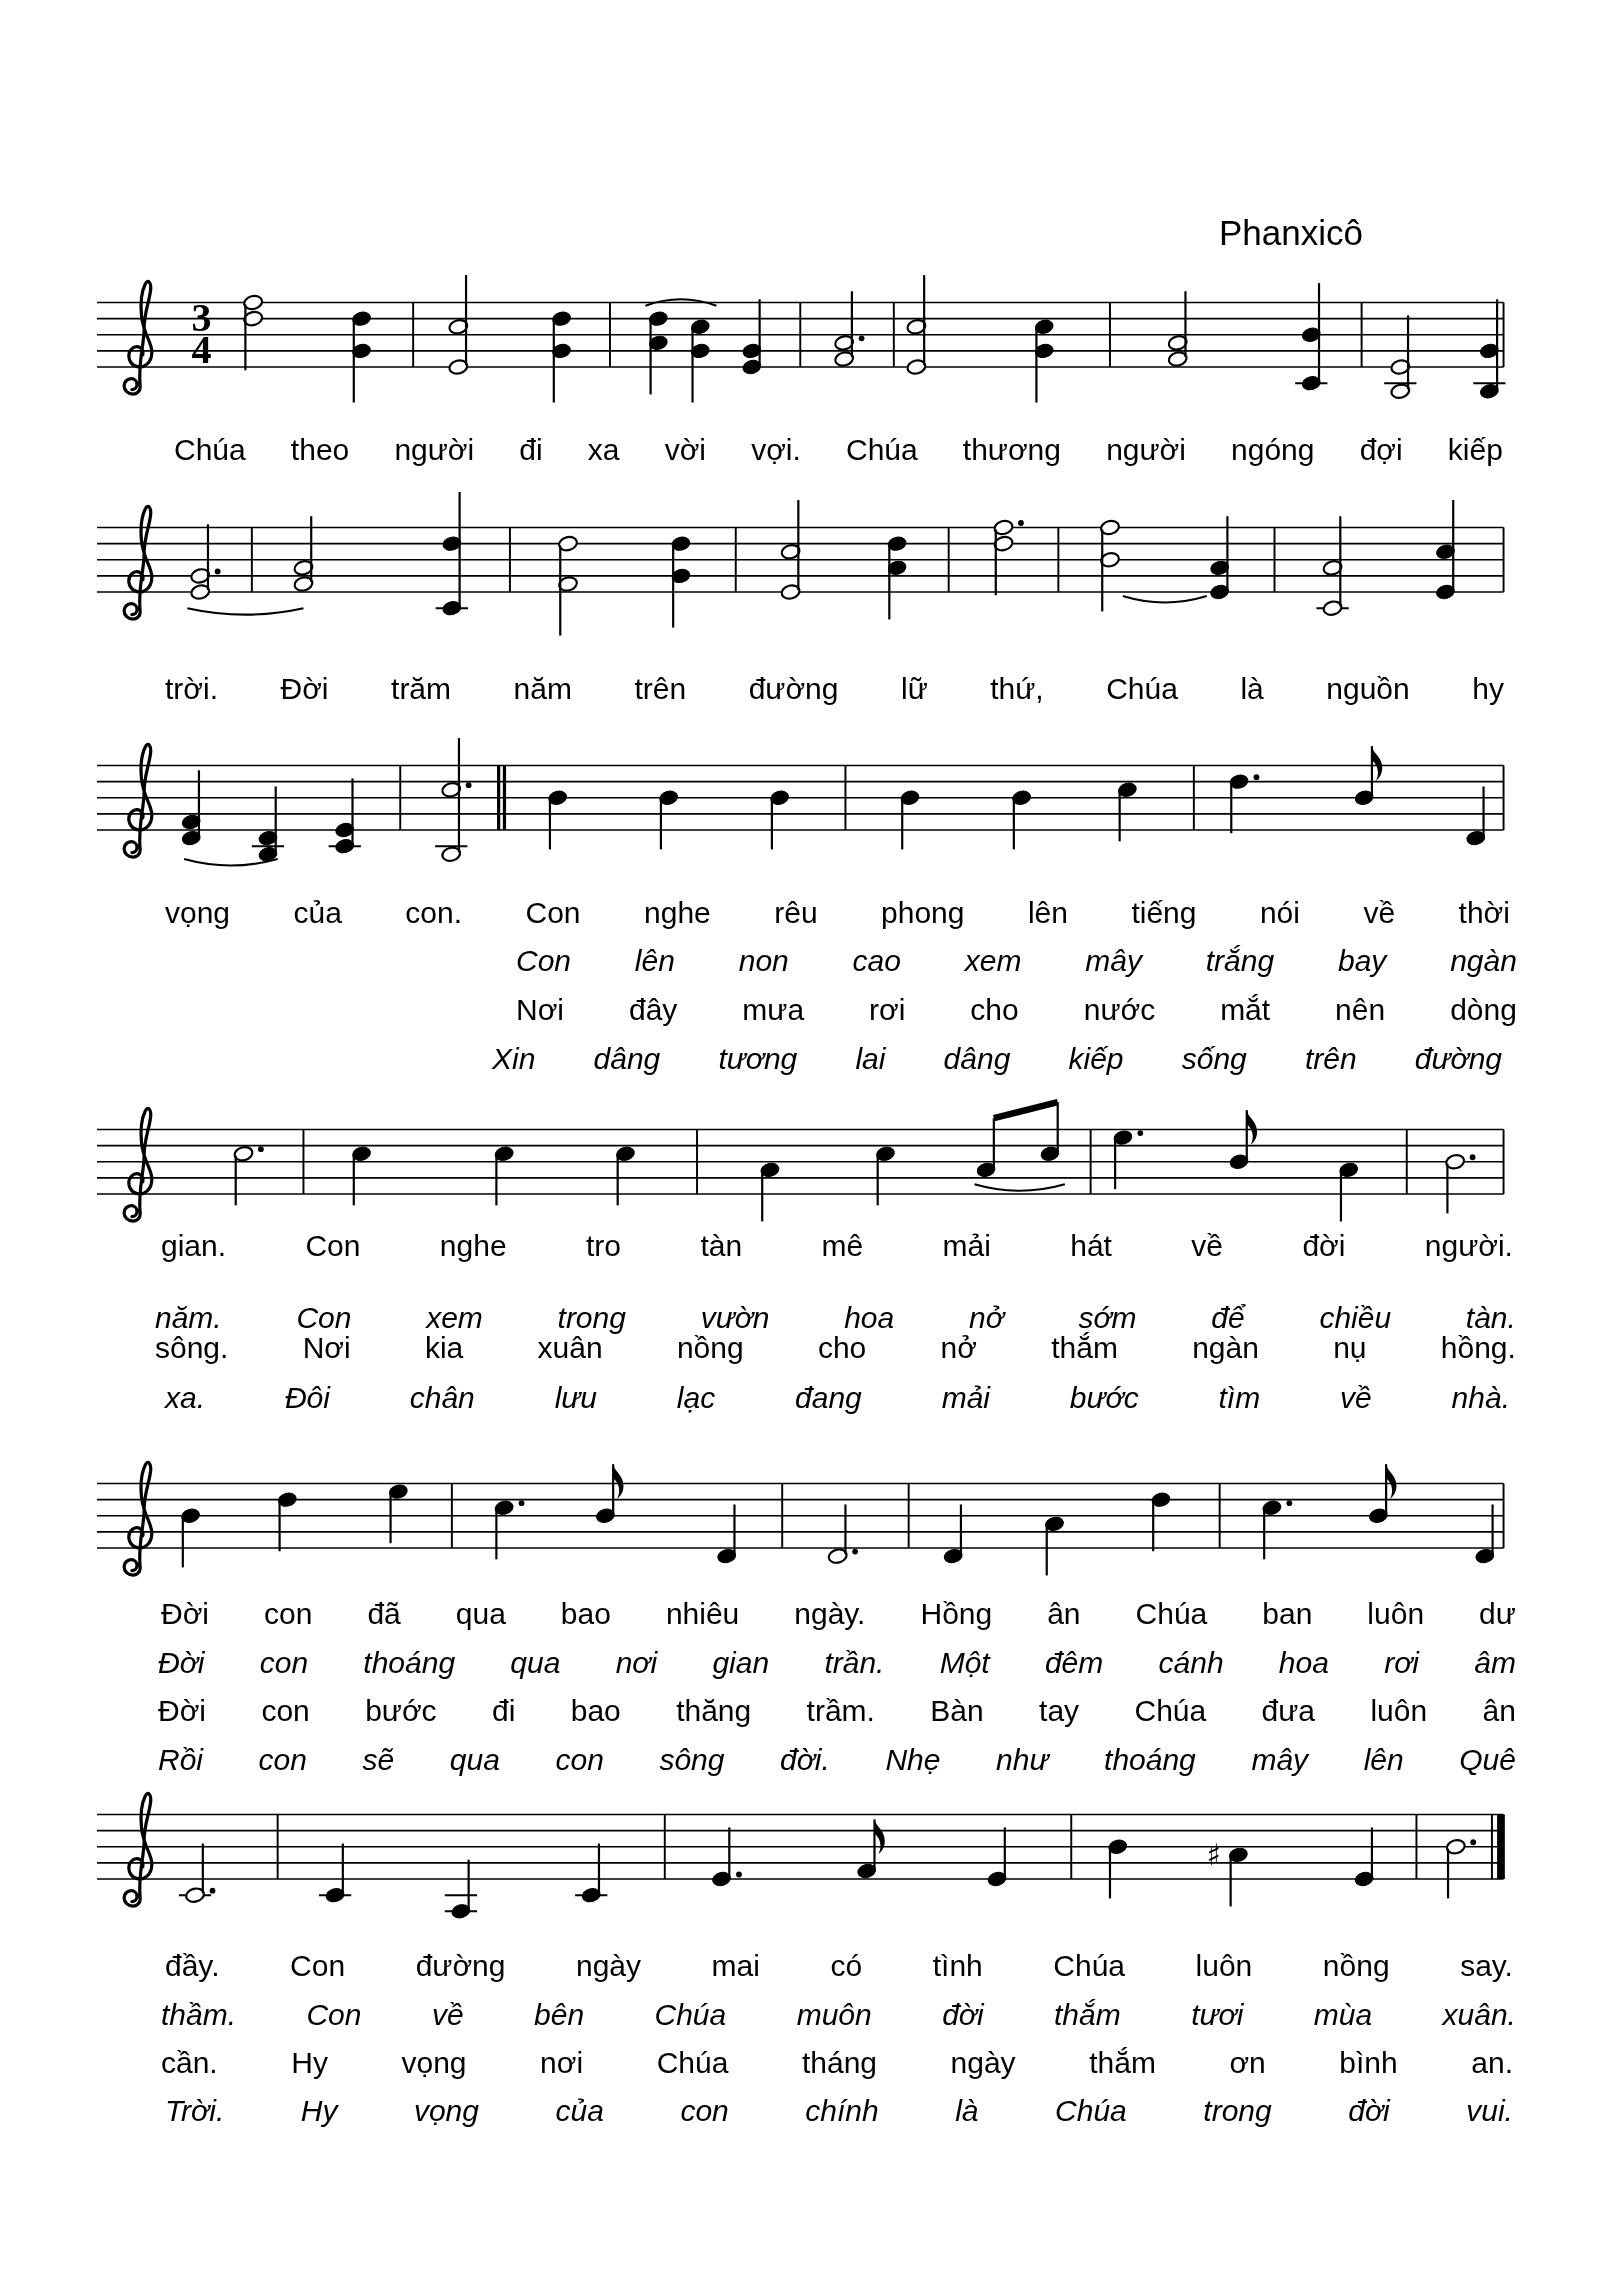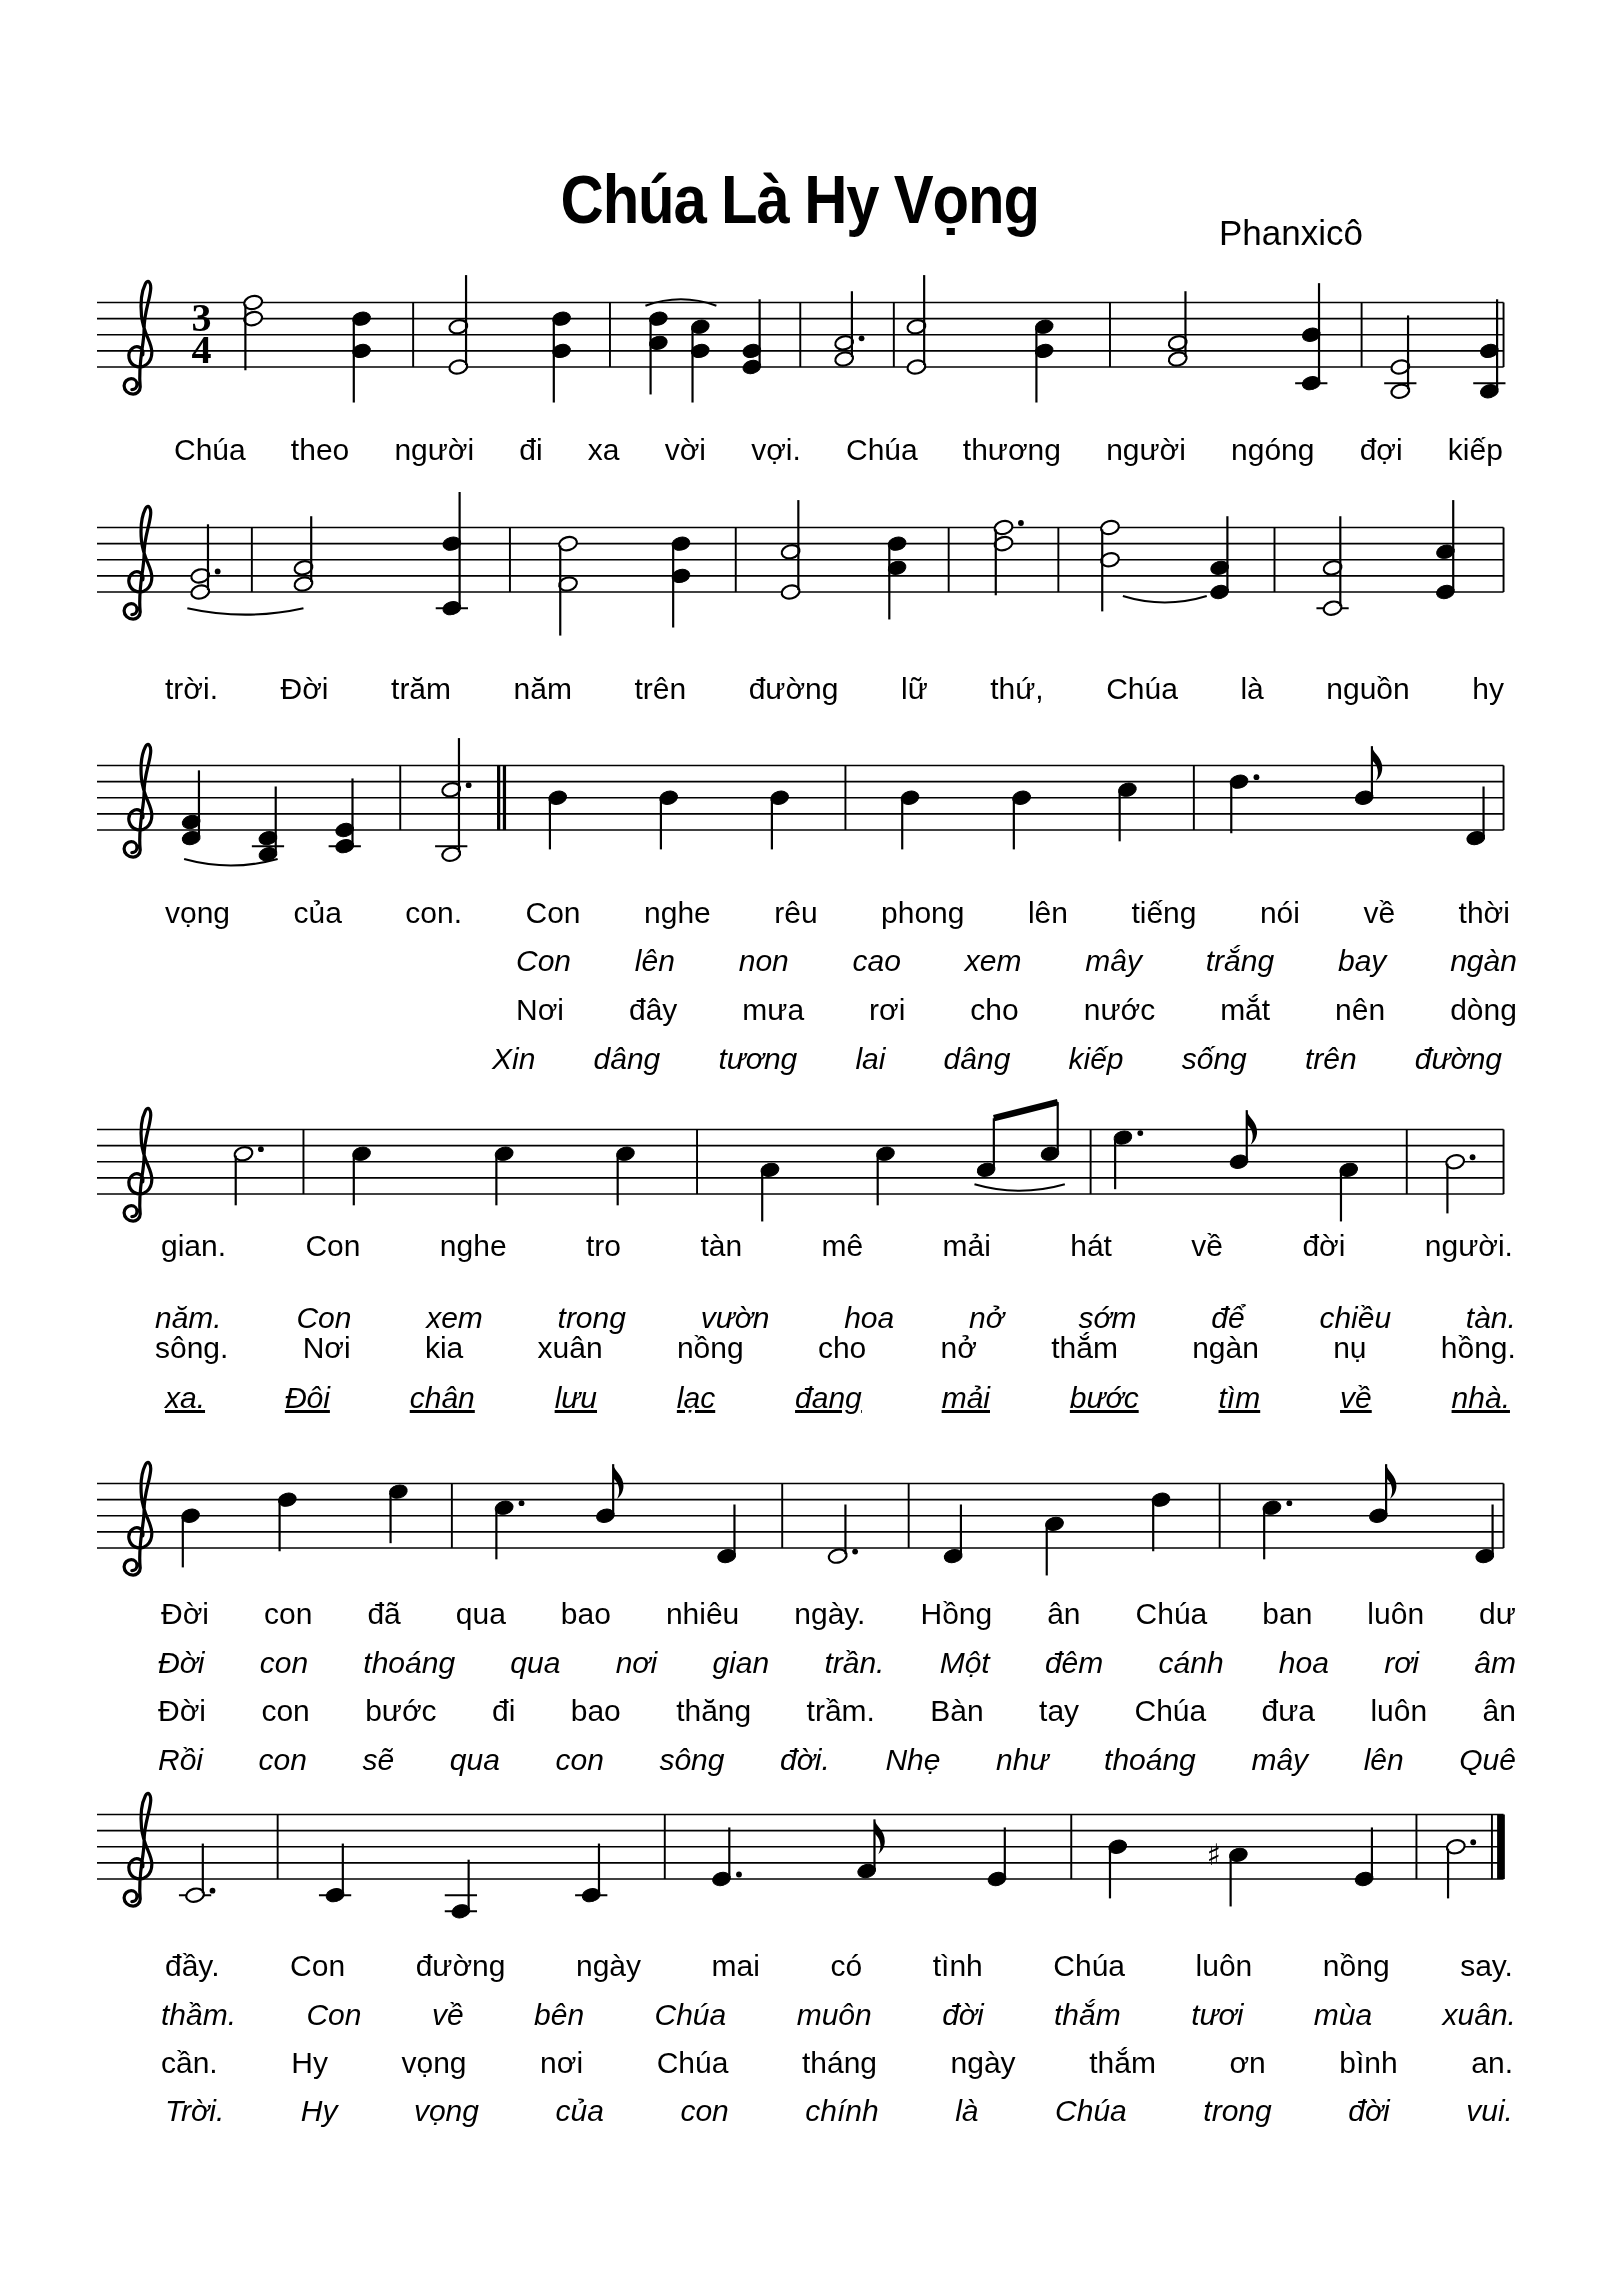--- a/index.html
+++ b/index.html
@@ -48,23 +48,20 @@
     font-size:10.3px;font-weight:bold;color:#222;
   }
   .footer-text{
     font-family:"Liberation Serif", serif;font-size:27px;color:#000;text-decoration:none;
   }
 </style>
 </head>
 <body>
 
 <div class="page" id="page">
-  <div class="title-wrap">
-    <h1>Chúa Là Hy Vọng</h1>
-  </div>
   <div class="composer">Phanxicô</div>
 
   <div id="systems">
       <svg viewBox="0 0 2190 350" class="staff" style="left: 97px; top: 225px; width: 1413px; height: 226px;">
         <line x1="0" y1="120" x2="2180" y2="120" stroke="#000" stroke-width="2.6"></line>
         <line x1="0" y1="145" x2="2180" y2="145" stroke="#000" stroke-width="2.6"></line>
         <line x1="0" y1="170" x2="2180" y2="170" stroke="#000" stroke-width="2.6"></line>
         <line x1="0" y1="195" x2="2180" y2="195" stroke="#000" stroke-width="2.6"></line>
         <line x1="0" y1="220" x2="2180" y2="220" stroke="#000" stroke-width="2.6"></line>
         <g transform="translate(58,0)">
@@ -640,21 +637,21 @@
       <span>kia</span>
       <span>xuân</span>
       <span>nồng</span>
       <span>cho</span>
       <span>nở</span>
       <span>thắm</span>
       <span>ngàn</span>
       <span>nụ</span>
       <span>hồng.</span>
     </div>
-    <div class="lyric italic" style="left: 165px; top: 1379px; width: 1345px; text-decoration: underline;">
+    <div class="lyric italic" style="left: 165px; top: 1379px; width: 1345px;">
       <span>xa.</span>
       <span>Đôi</span>
       <span>chân</span>
       <span>lưu</span>
       <span>lạc</span>
       <span>đang</span>
       <span>mải</span>
       <span>bước</span>
       <span>tìm</span>
       <span>về</span>

